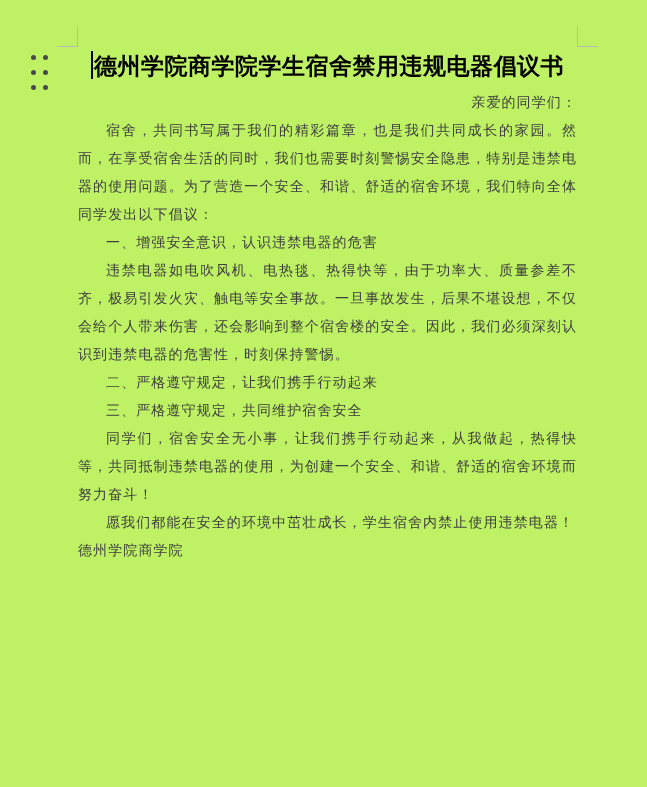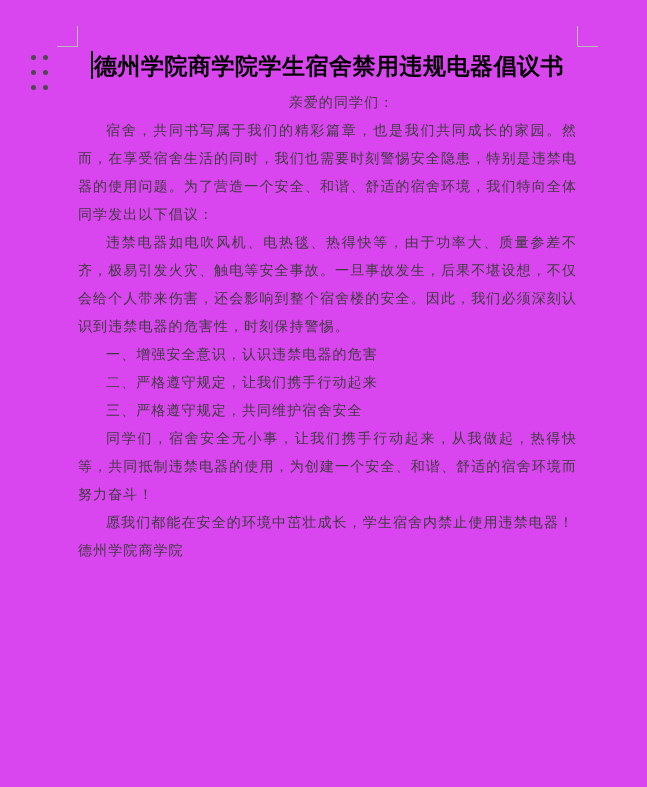--- a/index.html
+++ b/index.html
@@ -4,21 +4,21 @@
 <style>
   html, body { margin: 0; padding: 0; }
   body {
     background: #ffffff;
     font-family: "DejaVu Serif", "Liberation Serif", serif;
   }
   .screen {
     position: relative;
     width: 647px;
     height: 787px;
-    background: #d946ef;
+    background: #bef264;
     overflow: hidden;
   }
   
   .margin-mark { position: absolute; background: #b9b9b9; }
   .mm-tl-v { left: 77px; top: 26px; width: 1px; height: 21px; }
   .mm-tl-h { left: 57px; top: 46px; width: 21px; height: 1px; }
   .mm-tr-v { left: 577px; top: 26px; width: 1px; height: 21px; }
   .mm-tr-h { left: 577px; top: 46px; width: 21px; height: 1px; }
 
   .drag-handle {
@@ -63,21 +63,21 @@
   }
   .block {
     margin: 0;
     font-size: 14px;
     line-height: 28px;
     letter-spacing: 1.1px;
     text-align: justify;
     text-justify: inter-ideograph;
     text-indent: 2em;
   }
-  .block.salutation { text-align: center; }
+  .block.salutation { text-align: right; }
   .block.signature {
     text-indent: 0;
     padding-right: 47px;
   }
 </style>
 </head>
 <body>
 
 <div class="screen">
 
@@ -93,22 +93,22 @@
     <span class="dot"></span>
     <span class="dot"></span>
     <span class="dot"></span>
   </div>
 
   <div class="doc">
     <div class="doc-title"><span class="caret"></span><span>德州学院商学院学生宿舍禁用违规电器倡议书</span></div>
 
     <p class="block salutation">亲爱的同学们：</p>
     <p class="block">宿舍，共同书写属于我们的精彩篇章，也是我们共同成长的家园。然而，在享受宿舍生活的同时，我们也需要时刻警惕安全隐患，特别是违禁电器的使用问题。为了营造一个安全、和谐、舒适的宿舍环境，我们特向全体同学发出以下倡议：</p>
+    <p class="block">一、增强安全意识，认识违禁电器的危害</p>
     <p class="block">违禁电器如电吹风机、电热毯、热得快等，由于功率大、质量参差不齐，极易引发火灾、触电等安全事故。一旦事故发生，后果不堪设想，不仅会给个人带来伤害，还会影响到整个宿舍楼的安全。因此，我们必须深刻认识到违禁电器的危害性，时刻保持警惕。</p>
-    <p class="block">一、增强安全意识，认识违禁电器的危害</p>
     <p class="block">二、严格遵守规定，让我们携手行动起来</p>
     <p class="block">三、严格遵守规定，共同维护宿舍安全</p>
     <p class="block">同学们，宿舍安全无小事，让我们携手行动起来，从我做起，热得快等，共同抵制违禁电器的使用，为创建一个安全、和谐、舒适的宿舍环境而努力奋斗！</p>
     <p class="block">愿我们都能在安全的环境中茁壮成长，学生宿舍内禁止使用违禁电器！</p>
     <p class="block signature">德州学院商学院</p>
 
   </div>
 
 </div>
 

